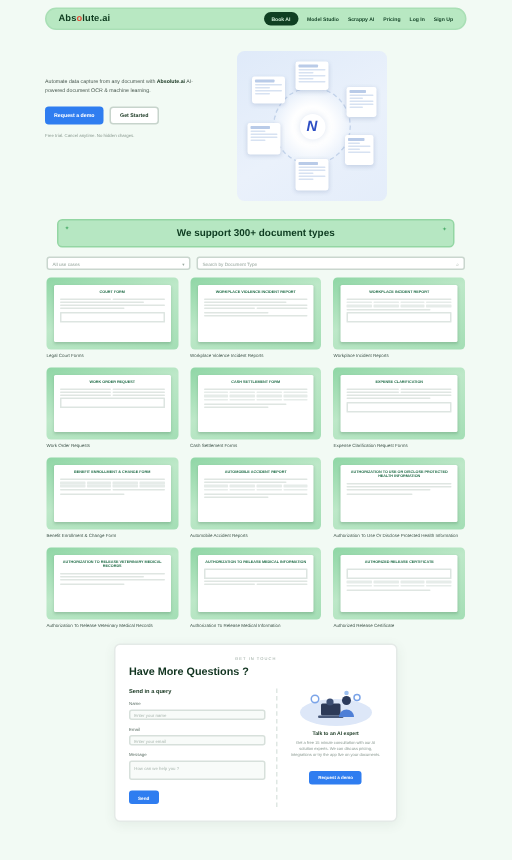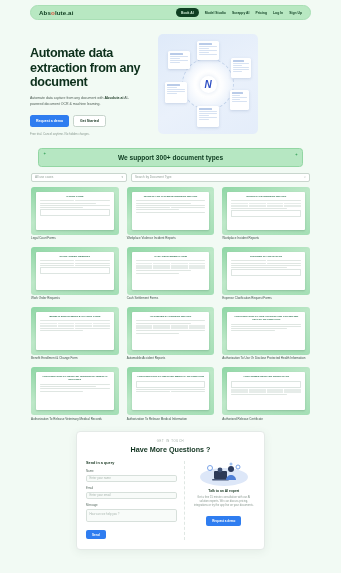--- a/index.html
+++ b/index.html
@@ -154,21 +154,21 @@
   .contact {
     background: #fff; border-radius: 4px; border: .7px solid #e4eae7;
     box-shadow: 0 2px 8px rgba(60,90,75,.08);
     padding: 8px 9px 9px 9px;
   }
   .eyebrow {
     text-align: center; font-size: 2.7px; letter-spacing: .7px;
     color: #9aa9a0; text-transform: uppercase;
   }
   .c-title {
-    text-align: center; font-size: 7.2px; font-weight: bold;
+    font-size: 7.2px; font-weight: bold;
     color: #10331f; margin-top: 2px;
   }
   .c-body { display: flex; gap: 8px; margin-top: 7px; }
   .c-left { flex: 1.45; border-right: .6px dashed #dfe7e3; padding-right: 7px; }
   .c-heading { font-size: 3.8px; font-weight: bold; color: #16351f; }
   .field-label { font-size: 2.9px; color: #5c6f65; margin-top: 4px; }
   .field {
     margin-top: 1.5px; height: 7.5px; border: .6px solid #d7e0db;
     border-radius: 1.8px; background: #f8fbf9;
     display: flex; align-items: center; padding: 0 2.5px;
@@ -202,21 +202,20 @@
         <div class="nav-link">Scrappy AI</div>
         <div class="nav-link">Pricing</div>
         <div class="nav-link">Log In</div>
         <div class="nav-link">Sign Up</div>
       </div>
     </div>
   </div>
 
   <div class="hero">
     <div class="hero-left">
-      <div class="hero-title">Automate data extraction from any document</div>
       <div class="hero-sub"><span>Automate data capture from any document with </span><b>Absolute.ai</b><span> AI-powered document OCR &amp; machine learning.</span></div>
       <div class="hero-btns">
         <button class="btn-primary">Request a demo</button>
         <button class="btn-ghost">Get Started</button>
       </div>
       <div class="hero-note">Free trial. Cancel anytime. No hidden charges.</div>
     </div>
 
     <div class="hero-right">
       <div class="halo"></div>

